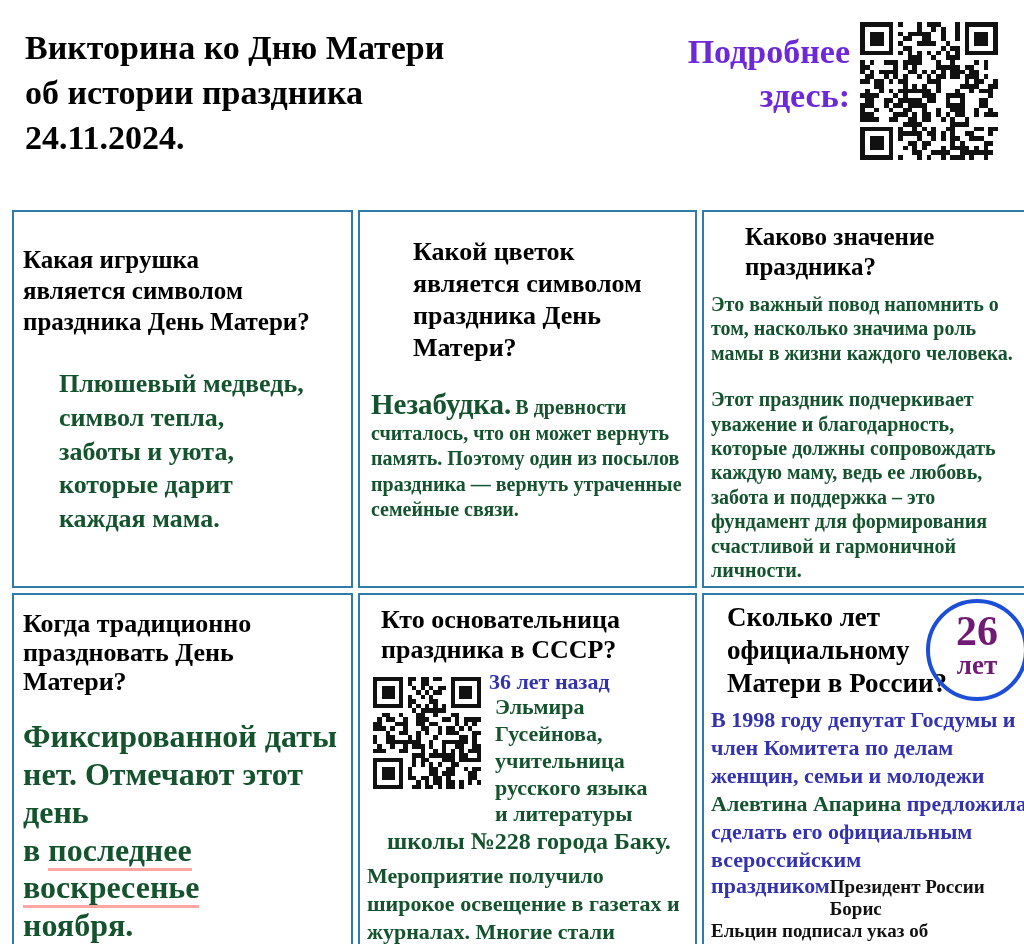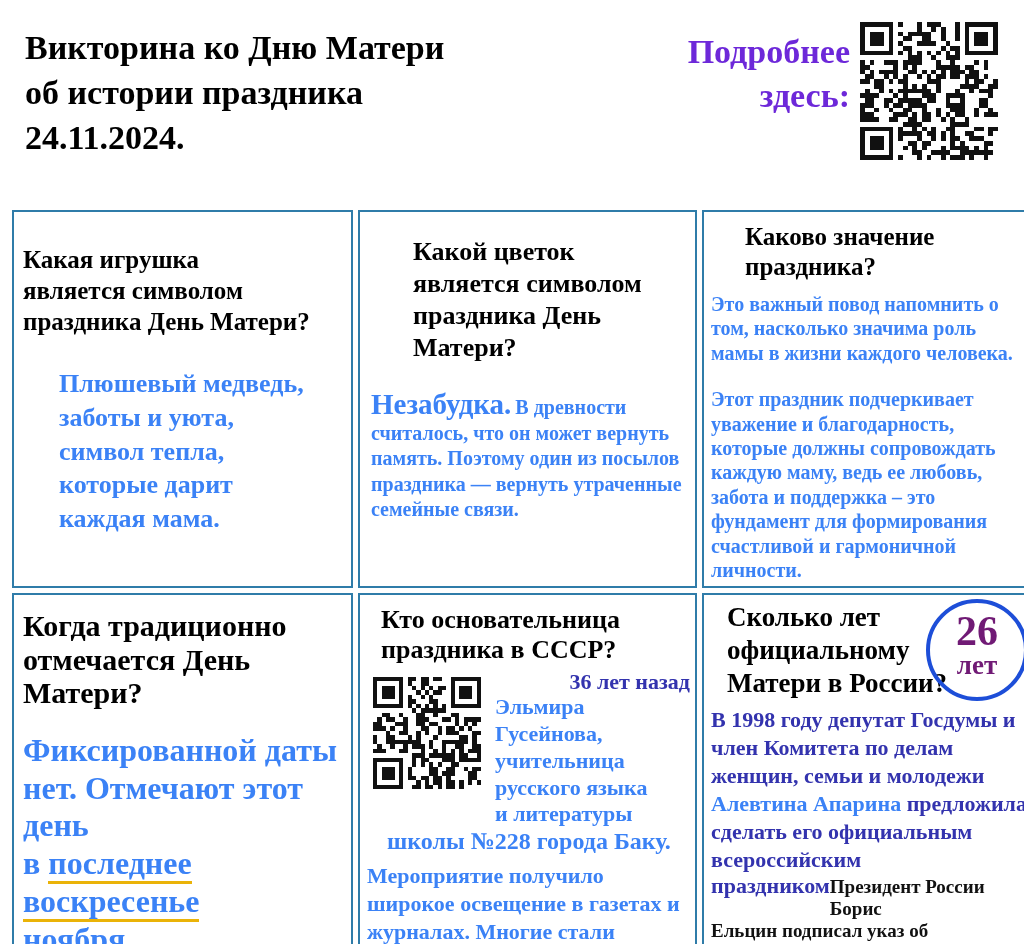--- a/index.html
+++ b/index.html
@@ -10,46 +10,46 @@
   
   .header{position:relative;height:210px;}
   .title{position:absolute;left:25px;top:26px;font-size:34px;line-height:1.32;color:#000;}
   .more{position:absolute;right:174px;top:30px;text-align:right;font-size:34px;line-height:1.3;color:#6d28d9;}
   .header-qr{position:absolute;right:26px;top:22px;width:138px;height:138px;}
   
   .grid{display:grid;grid-template-columns:341px 339px 332px;grid-template-rows:378px 367px;gap:5px;width:824px;margin:0 12px;}
   .cell{border:2px solid #2F7CA9;background:#fff;box-sizing:border-box;position:relative;overflow:hidden;padding:2px 5px;}
   .strip{height:6px;background:#BCD6E8;width:1024px;}
   .q{color:#000;}
-  .red{color:#3b82f6;}
+  .red{color:#14532d;}
   .blue{color:#3333AE;}
   
   .c1 .q{font-size:25px;line-height:1.24;margin:30px 0 0 4px;}
   .c1 .a{font-size:26px;line-height:1.3;margin:30px 0 0 40px;}
   
   .c2 .q{font-size:26px;line-height:1.23;margin:22px 0 0 48px;}
   .c2 .a{margin:24px 2px 0 6px;}
   .c2 .lead{font-size:29px;}
   .c2 .rest{font-size:20px;line-height:1.27;}
   
   .c3 .q{font-size:25px;line-height:1.2;margin:8px 0 0 36px;}
   .c3 .p{font-size:20px;line-height:1.22;margin:10px 2px 0 2px;}
   .c3 .p2{margin-top:22px;}
   
-  .c4 .q{font-size:30px;line-height:1.12;margin:12px 0 0 4px;}
+  .c4 .q{font-size:26px;line-height:1.12;margin:12px 0 0 4px;}
   .c4 .a{font-size:32px;line-height:1.18;margin:22px 0 0 4px;}
-  .c4 .underl{border-bottom:3px solid #eab308;}
+  .c4 .underl{border-bottom:3px solid #fca5a5;}
   .c4 .future{margin-top:34px;}
   .c4 .future-l2{margin-left:28px;}
   
   .c5 .q{font-size:26px;line-height:1.15;margin:8px 0 0 16px;}
   .c5 .row5{display:flex;margin-top:4px;}
   .c5 .cell-qr{width:108px;height:112px;margin:8px 0 0 8px;flex:none;}
   .c5 .sidecol{flex:1;padding-left:8px;}
-  .c5 .years{font-size:22px;text-align:right;line-height:1.15;}
+  .c5 .years{font-size:22px;text-align:left;line-height:1.15;}
   .c5 .name-line{font-size:22px;line-height:1.22;text-align:left;margin-left:6px;}
   .c5 .school{font-size:24px;margin:0 0 0 22px;line-height:1.15;}
   .c5 .para{font-size:22px;line-height:1.27;margin:6px 0 0 2px;}
   
   .c6 .q{font-size:27px;line-height:1.22;margin:4px 0 0 18px;}
   .c6 .badge{position:absolute;top:4px;right:4px;width:94px;height:94px;border:4px solid #1d4ed8;border-radius:50%;text-align:center;color:#701a75;}
   .c6 .badge-num{font-size:42px;line-height:1.05;margin-top:6px;}
   .c6 .badge-unit{font-size:27px;line-height:0.9;}
   .c6 .mixed{font-size:22px;line-height:1.27;margin:6px 0 0 2px;}
   .c6 .lastrow{display:flex;justify-content:flex-start;align-items:baseline;margin:0 2px;}
@@ -492,22 +492,22 @@
 <div class="grid">
 
   <div class="cell c1">
     <div class="q">
       <div>Какая игрушка</div>
       <div>является символом</div>
       <div>праздника День Матери?</div>
     </div>
     <div class="a red">
       <div>Плюшевый медведь,</div>
+      <div>символ тепла,</div>
       <div>заботы и уюта,</div>
-      <div>символ тепла,</div>
       <div>которые дарит</div>
       <div>каждая мама.</div>
     </div>
   </div>
 
   <div class="cell c2">
     <div class="q">
       <div>Какой цветок</div>
       <div>является символом</div>
       <div>праздника День</div>
@@ -524,21 +524,21 @@
       <div>Каково значение</div>
       <div>праздника?</div>
     </div>
     <div class="p red">Это важный повод напомнить о том, насколько значима роль мамы в жизни каждого человека.</div>
     <div class="p p2 red">Этот праздник подчеркивает уважение и благодарность, которые должны сопровождать каждую маму, ведь ее любовь, забота и поддержка – это фундамент для формирования счастливой и гармоничной личности.</div>
   </div>
 
   <div class="cell c4">
     <div class="q">
       <div>Когда традиционно</div>
-      <div>отмечается День</div>
+      <div>праздновать День</div>
       <div>Матери?</div>
     </div>
     <div class="a red">
       <div>Фиксированной даты</div>
       <div>нет. Отмечают этот день</div>
       <div><span>в </span><span class="underl">последнее воскресенье</span></div>
       <div>ноября.</div>
       <div class="future">
         <div>В 2025 году это будет</div>
         <div class="future-l2">30 ноября.</div>

